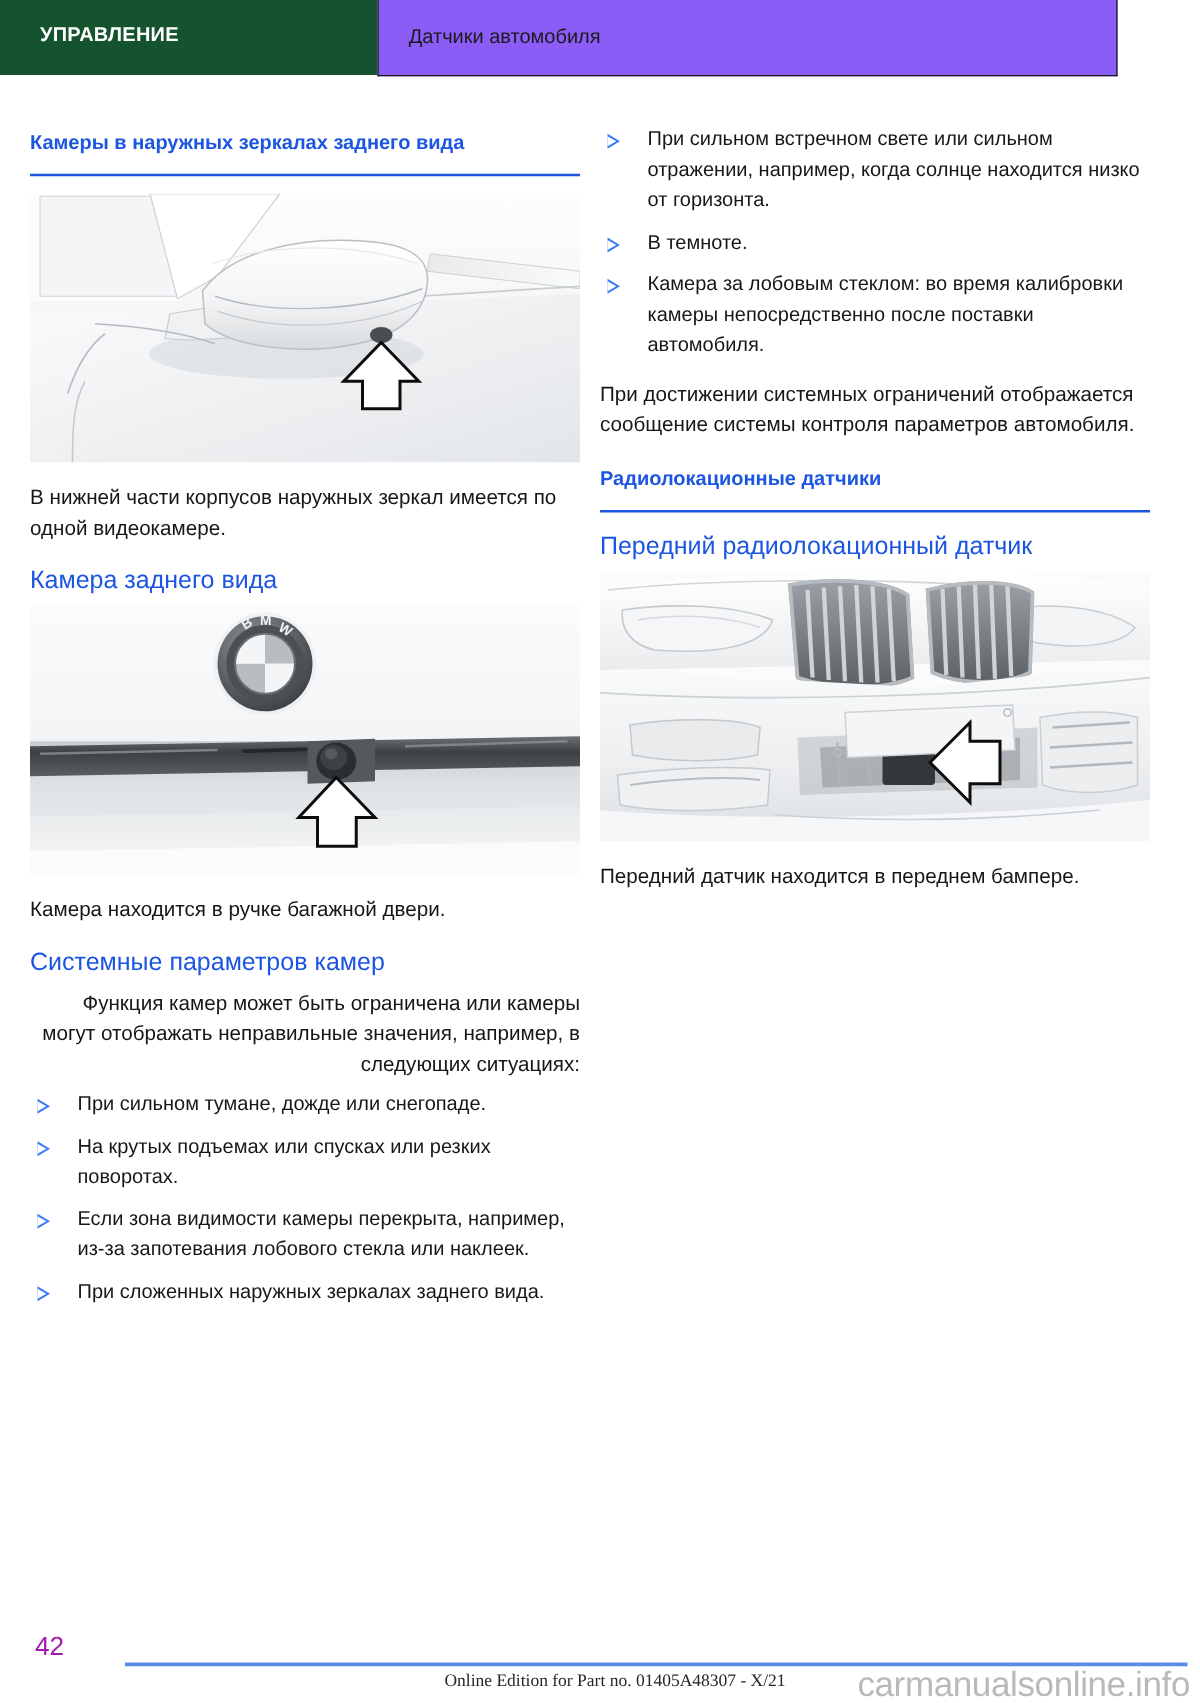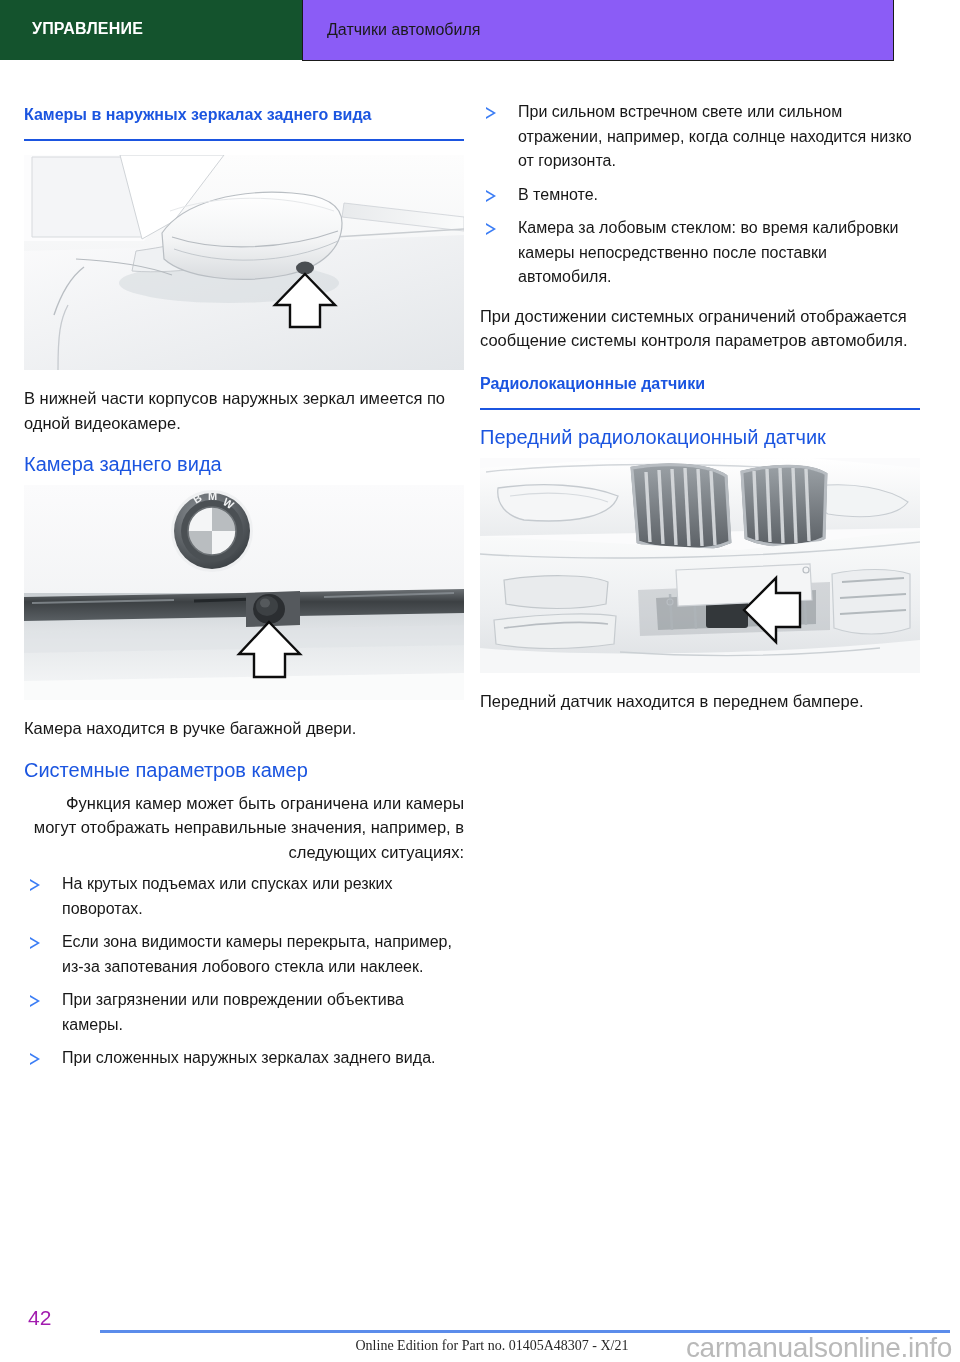--- a/index.html
+++ b/index.html
@@ -319,23 +319,23 @@
       </g>
     </svg>
   </div>
 
   <p class="body">Камера находится в ручке багажной двери.</p>
 
   <h2 class="sub">Системные параметров камер</h2>
   <p class="body tight">Функция камер может быть ограничена или камеры могут отображать неправильные значения, например, в следующих ситуациях:</p>
 
   <ul class="bullets">
+    <li><span class="tri"></span><span>При сильном тумане, дожде или снегопаде.</span></li>
     <li><span class="tri"></span><span>На крутых подъемах или спусках или резких поворотах.</span></li>
     <li><span class="tri"></span><span>Если зона видимости камеры перекрыта, например, из-за запотевания лобового стекла или наклеек.</span></li>
-    <li><span class="tri"></span><span>При загрязнении или повреждении объектива камеры.</span></li>
     <li><span class="tri"></span><span>При сложенных наружных зеркалах заднего вида.</span></li>
   </ul>
 </div>
 
 <div class="col col-right">
 
   <ul class="bullets">
     <li><span class="tri"></span><span>При сильном встречном свете или сильном отражении, например, когда солнце находится низко от горизонта.</span></li>
     <li><span class="tri"></span><span>В темноте.</span></li>
     <li><span class="tri"></span><span>Камера за лобовым стеклом: во время калибровки камеры непосредственно после поставки автомобиля.</span></li>

